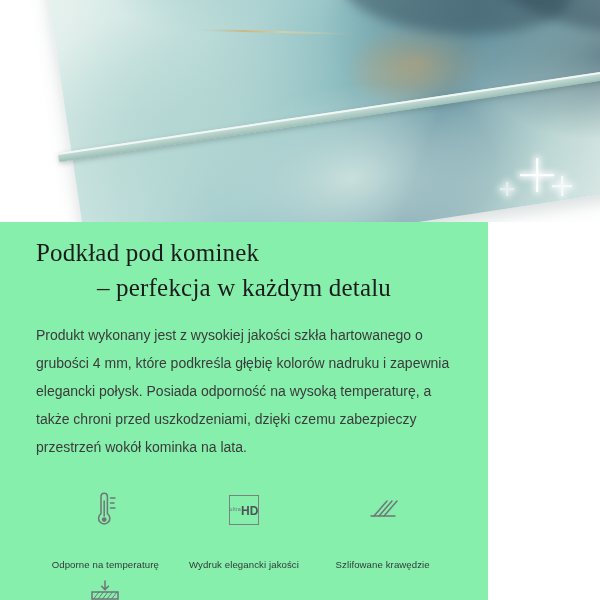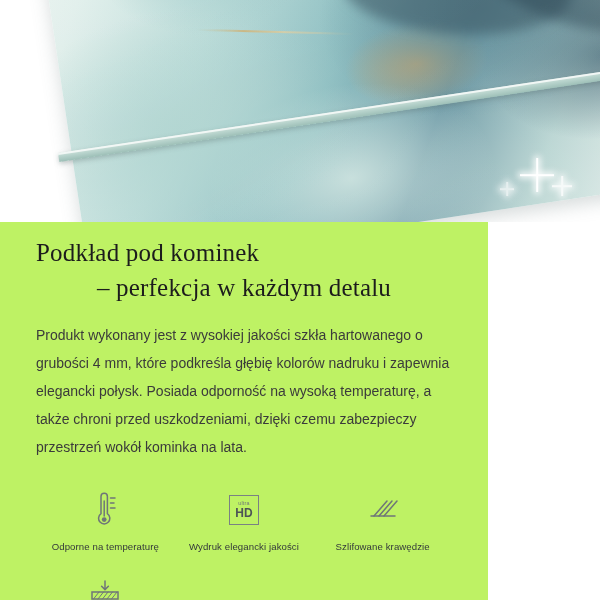--- a/index.html
+++ b/index.html
@@ -7,21 +7,21 @@
   body {
     background: #ffffff;
     font-family: "Liberation Sans", sans-serif;
     overflow: hidden;
   }
 
   .page {
     position: relative;
     width: 488px;
     height: 600px;
-    background: #bef264;
+    background: #86efac;
   }
 
   
   .hero {
     position: relative;
     width: 600px;
     height: 222px;
     overflow: hidden;
     background: #ffffff;
   }
@@ -157,32 +157,32 @@
     align-items: center;
     justify-content: flex-start;
   }
   .feature .ic {
     height: 46px;
     display: flex;
     align-items: center;
     justify-content: center;
   }
   .feature .cap {
-    margin-top: 8px;
+    margin-top: 26px;
     font-size: 9.6px;
     color: #33383a;
     text-align: left;
     letter-spacing: .1px;
   }
 
   .ultrahd-box {
     width: 30px; height: 30px;
     border: 1.6px solid #7a8183;
     display: flex; align-items: center; justify-content: center;
-    flex-direction: column;
+    flex-direction: row;
     line-height: 1;
   }
   .ultrahd-box .u { font-size: 5.4px; color: #6f7678; letter-spacing: .2px; }
   .ultrahd-box .hd { font-size: 12px; font-weight: bold; color: #4d5456; margin-top: 1px; }
 </style>
 </head>
 <body>
 
 <div class="page">
 

